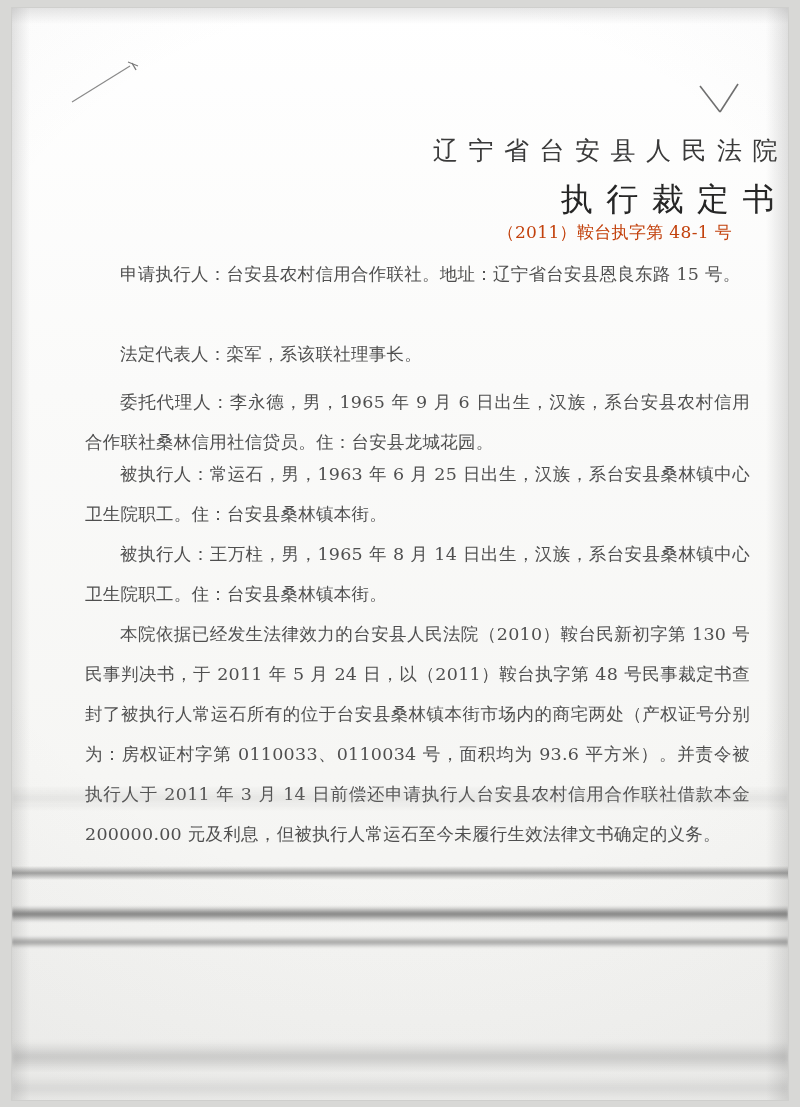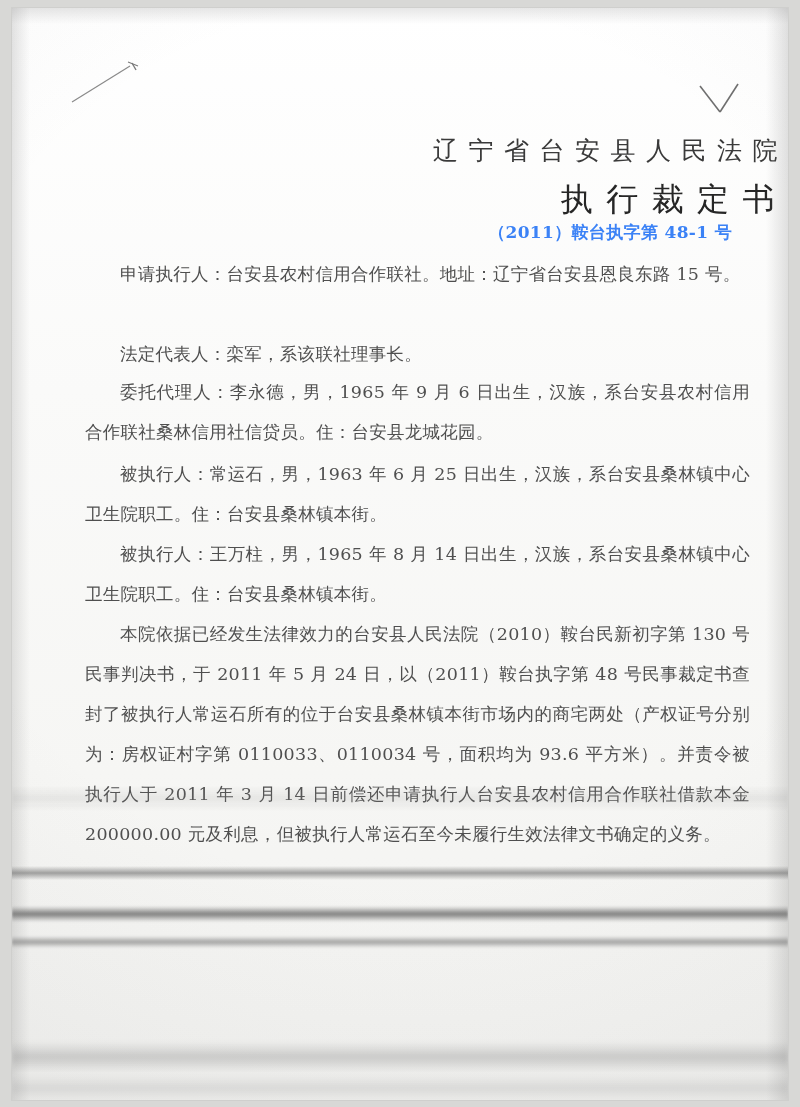--- a/index.html
+++ b/index.html
@@ -68,41 +68,40 @@
     top: 170px;
     font-size: 32px;
     color: #262626;
   }
 
   .case-no {
     position: absolute;
     right: 56px;
     top: 213px;
     font-size: 17px;
-    color: #3b82f6;
+    color: #c2410c;
     letter-spacing: 0.02em;
-    font-weight: bold;
   }
 
   .para {
     position: absolute;
     left: 58px;
     width: 665px;
     font-size: 17.5px;
     line-height: 40px;
     color: #4f4f4f;
     text-align: justify;
     text-justify: inter-character;
     text-indent: 2em;
     letter-spacing: 0.015em;
     margin-left: 15px;
   }
   .p1 { top: 246px; }
   .p2 { top: 326px; }
-  .p3 { top: 364px; }
+  .p3 { top: 374px; }
   .p4 { top: 446px; }
   .p5 { top: 526px; }
   .p6 { top: 606px; }
 
   .para-final {
     position: absolute;
     left: 58px;
     width: 665px;
     top: 906px;
     font-size: 17.5px;

